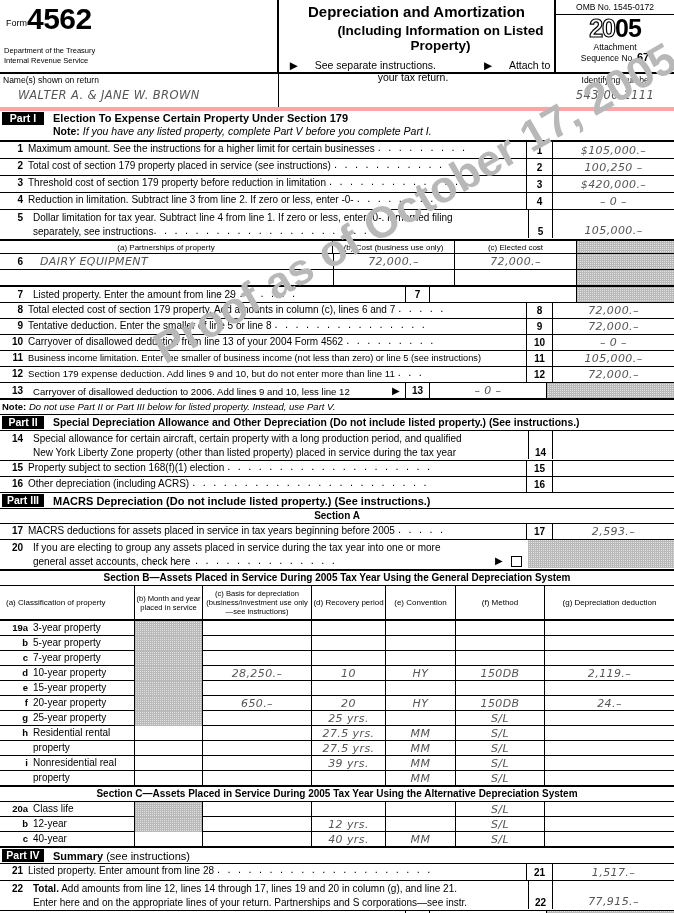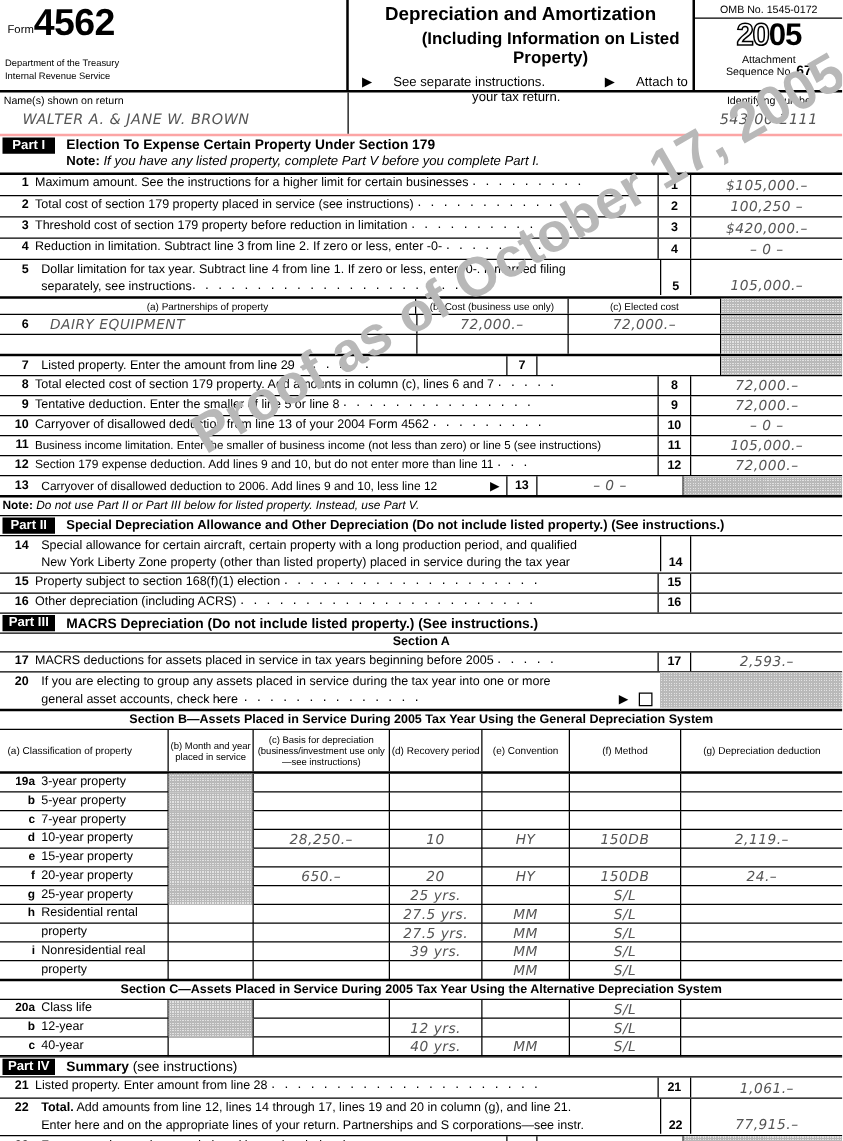--- a/index.html
+++ b/index.html
@@ -79,21 +79,21 @@
   }
   #hdr-right .omb{font-size:8.5px;padding-top:2px;border-bottom:1px solid #000;padding-bottom:2px;}
   #hdr-right .yr{font-size:25px;font-weight:bold;line-height:27px;letter-spacing:-1px;}
   #hdr-right .yr .out{
     color:#fff;-webkit-text-stroke:1.2px #000;
   }
   #hdr-right .att{font-size:8.5px;line-height:10px;}
   #hdr-right .att b{font-size:11px;}
 
   
-  #namerow{position:relative;height:33px;border-bottom:2px solid #fca5a5;}
+  #namerow{position:relative;height:33px;border-bottom:4px solid #fca5a5;}
   #namerow .cell{position:absolute;top:0;height:33px;box-sizing:border-box;}
   #namerow .cap{font-size:8.5px;padding-left:3px;padding-top:1px;display:block;}
   #namerow .val{padding-left:18px;padding-top:3px;display:block;}
   #nm-a{left:0;width:279px;border-right:1px solid #000;}
   #nm-b{left:279px;width:277px;border-right:1px solid #000;text-align:center;}
   #nm-b .val{padding-left:0;}
   #nm-c{left:556px;width:118px;text-align:center;}
   #nm-c .val{padding-left:0;}
 
   
@@ -543,21 +543,21 @@
   <div class="partbar" style="height:15px;border-bottom:1px solid #000;border-top:1px solid #000">
     <span class="parttag">Part IV</span>
     <span class="parttitle" style="margin-left:9px"><span>Summary</span> <span style="font-weight:normal">(see instructions)</span></span>
   </div>
 
   <div class="nline" style="height:16px">
     <span class="nnum">21</span>
     <span class="ntxt">Listed property. Enter amount from line 28</span>
     <span class="leader">. . . . . . . . . . . . . . . . . . . . .</span>
     <span class="nbox">21</span>
-    <span class="nval hand">1,061.–</span>
+    <span class="nval hand">1,517.–</span>
   </div>
 
   <div style="position:relative;height:29px;border-bottom:1px solid #000;">
     <span class="abs nnum" style="left:0;top:1px">22</span>
     <span class="abs ntxt" style="left:33px;top:1px"><b>Total.</b> <span>Add amounts from line 12, lines 14 through 17, lines 19 and 20 in column (g), and line 21.</span></span>
     <span class="abs ntxt" style="left:33px;top:15px">Enter here and on the appropriate lines of your return. Partnerships and S corporations—see instr.</span>
     <span class="abs" style="left:528px;top:0;width:25px;height:28px;border-left:1px solid #000;border-right:1px solid #000;display:flex;align-items:flex-end;justify-content:center;font-size:10px;font-weight:bold;padding-bottom:1px">22</span>
     <span class="abs hand" style="left:553px;top:0;width:121px;height:28px;display:flex;align-items:flex-end;justify-content:center;padding-bottom:1px">77,915.–</span>
   </div>
 

